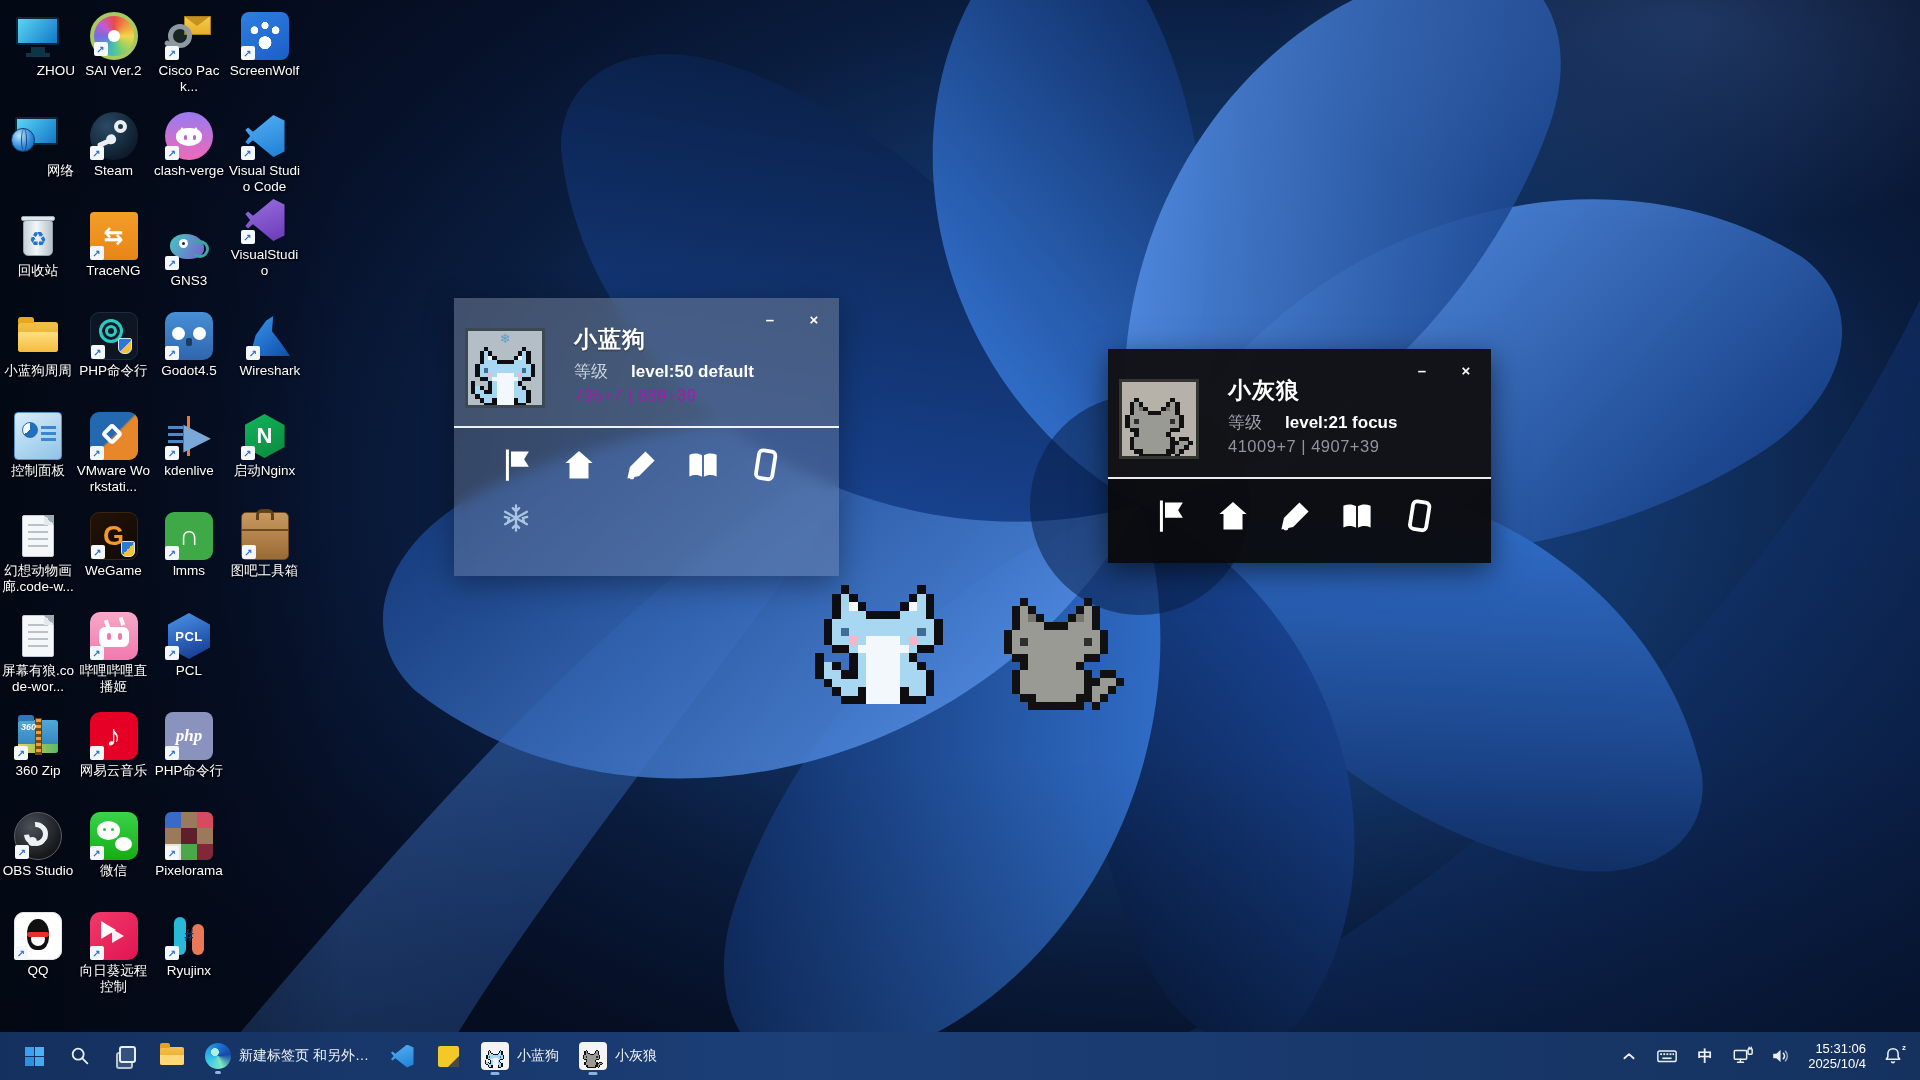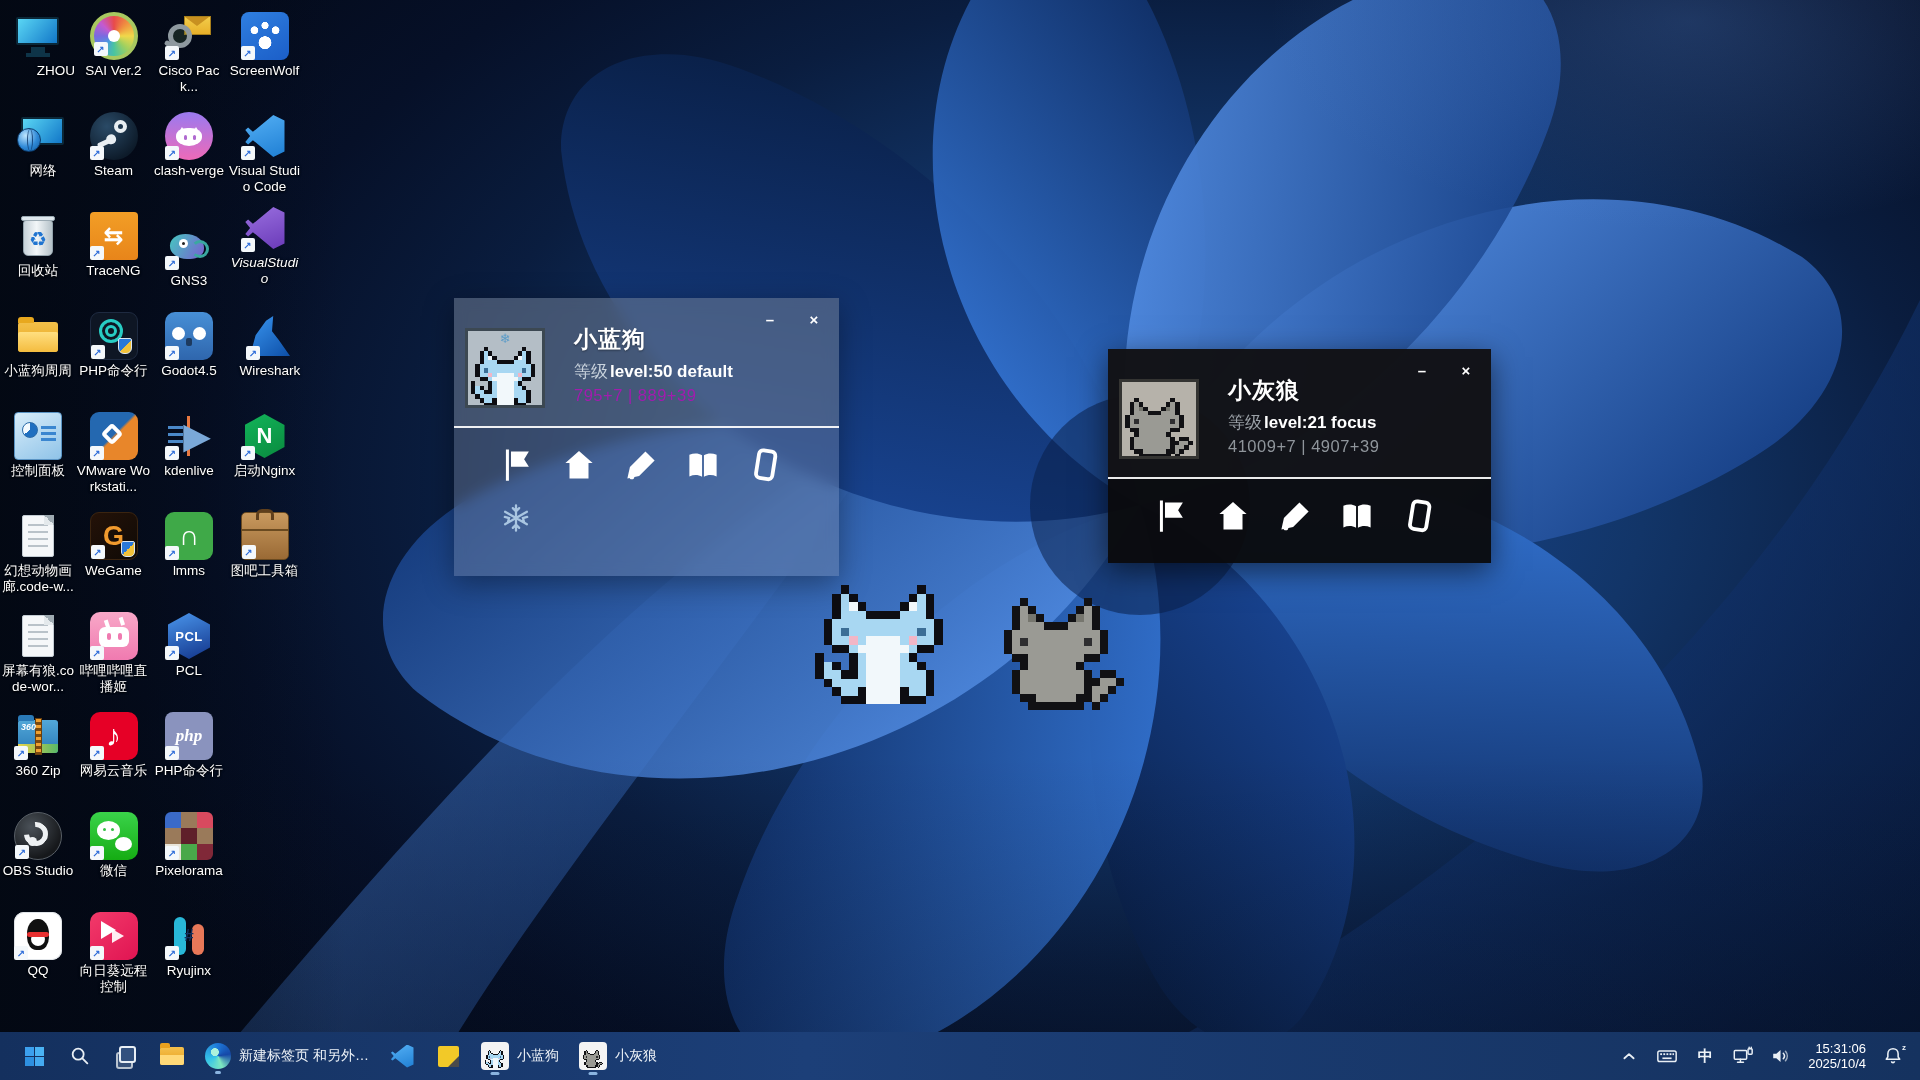--- a/index.html
+++ b/index.html
@@ -190,21 +190,21 @@
   .pw-grey{left:1108px;top:349px;width:383px;height:214px;background:rgba(10,10,12,.96);box-shadow:0 8px 28px rgba(0,0,0,.55)}
   .pw-grey .pw-head-band{position:absolute;left:0;top:0;width:100%;height:128px;background:rgba(24,24,28,.6)}
   .pw-avatar{position:absolute;left:11px;top:30px;width:80px;height:80px;display:flex;align-items:flex-end;justify-content:center;overflow:hidden}
   .pw-blue .pw-avatar{background:#b4bec6;border:3px solid #3c4852}
   .pw-grey .pw-avatar{background:#b6b2aa;border:3px solid #343432}
   .pw-avatar svg{width:68px;height:60px;margin-bottom:-2px}
   .pw-blue .pw-avatar::after{content:"❄";position:absolute;top:1px;left:50%;transform:translateX(-50%);
       font-size:13px;color:#5c9cc8;line-height:13px}
   .pw-title{position:absolute;left:120px;top:26px;font-size:23px;font-weight:bold;letter-spacing:1px;text-shadow:0 1px 2px rgba(0,0,0,.4)}
   .pw-level{position:absolute;left:120px;top:62px;font-size:17px}
-  .pw-level b{font-weight:bold;color:#fff;margin-left:2px}
+  .pw-level b{font-weight:bold;color:#fff;margin-left:23px}
   .pw-blue .pw-level .lvl{color:#c9d3dd}
   .pw-grey .pw-level .lvl{color:#9aa0a6}
   .pw-stats{position:absolute;left:120px;top:88px;font-size:16.5px;letter-spacing:.5px}
   .pw-blue .pw-stats{color:#a21caf}
   .pw-grey .pw-stats{color:#8f959b}
   .pw-controls{position:absolute;top:10px;right:14px;display:flex;gap:22px}
   .pwc{width:22px;height:22px;display:flex;align-items:center;justify-content:center;font-size:15px;font-weight:bold;cursor:pointer;color:#fff}
   .pw-divider{position:absolute;left:0;top:128px;width:100%;height:2px;background:rgba(255,255,255,.92)}
   .pw-tools{position:absolute;left:44px;top:148px;display:flex;gap:24px}
   .ptool{width:38px;height:38px;color:#fff;cursor:pointer}
@@ -355,21 +355,21 @@
 <div class="wall-shade"></div>
 
 <div class="desktop-icons">
     <div class="dicon" style="left: 1px; top: 10px; text-align: right;">
       <div class="ibox ic-zhou">
         <i class="a"></i>
         <i class="b"></i>
       </div>
       <div class="ilabel">ZHOU</div>
     </div>
-    <div class="dicon" style="left: 6px; top: 110px;">
+    <div class="dicon" style="left: 0; top: 110px; text-align: right;">
       <div class="ibox ic-wangluo">
         <i class="a"></i>
         <i class="b"></i>
       </div>
       <div class="ilabel">网络</div>
     </div>
     <div class="dicon" style="left: 1px; top: 210px;">
       <div class="ibox ic-huishouzhan">
         <i class="a"></i>
         <i class="b"></i>
@@ -590,21 +590,21 @@
       </div>
       <div class="ilabel">ScreenWolf</div>
     </div>
     <div class="dicon" style="left: 227.5px; top: 110px;">
       <div class="ibox ic-vscode">
         <i class="a"></i>
         <em class="arrow"></em>
       </div>
       <div class="ilabel">Visual Studio Code</div>
     </div>
-    <div class="dicon" style="left: 227.5px; top: 202px; font-style: italic;">
+    <div class="dicon" style="left: 227.5px; top: 194px;">
       <div class="ibox ic-vstudio">
         <i class="a"></i>
         <em class="arrow"></em>
       </div>
       <div class="ilabel">VisualStudio</div>
     </div>
     <div class="dicon" style="left: 233px; top: 310px;">
       <div class="ibox ic-wireshark">
         <i class="a"></i>
         <em class="arrow"></em>

